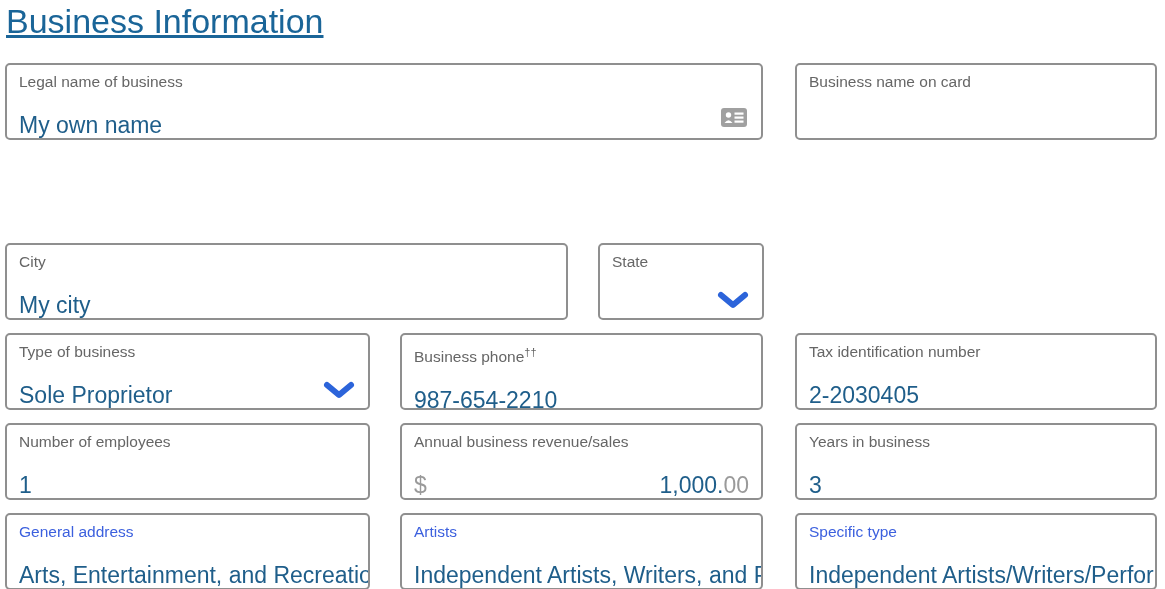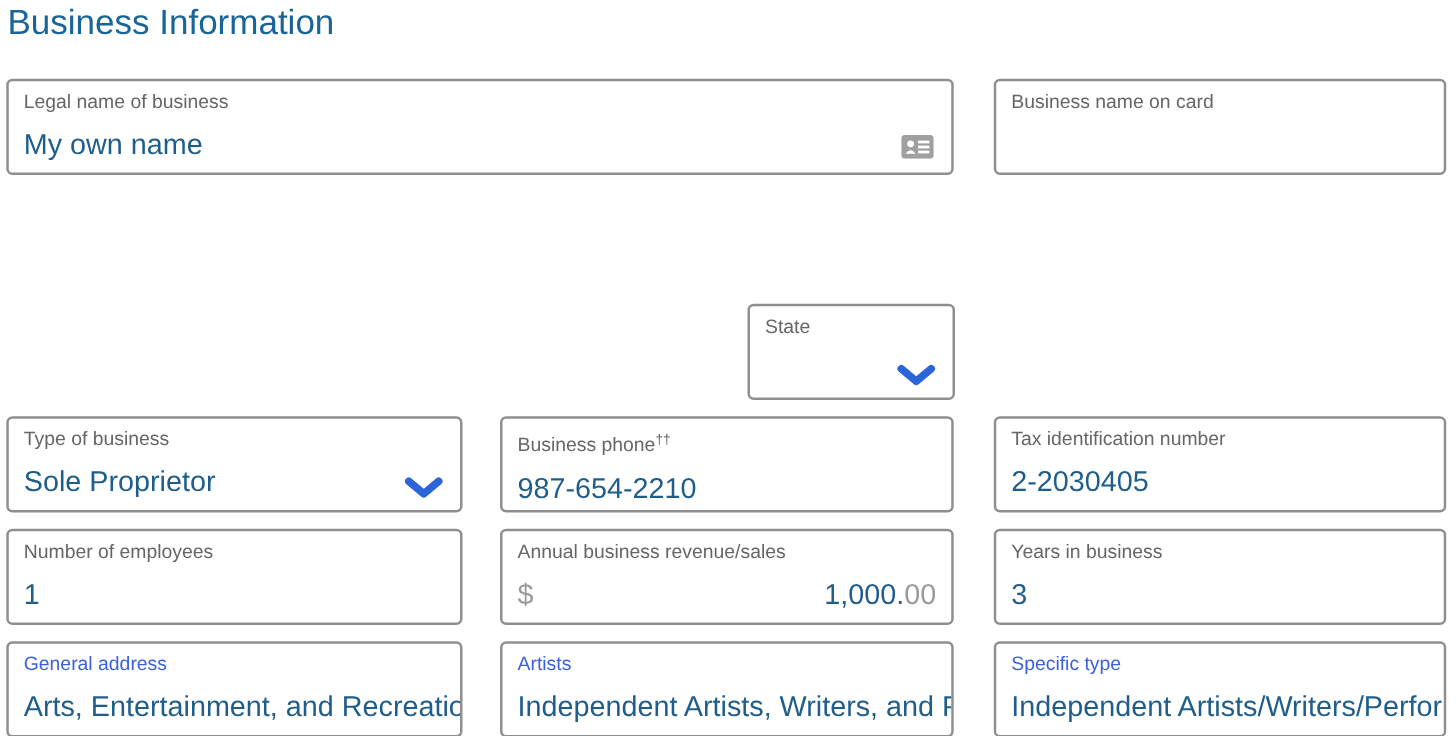--- a/index.html
+++ b/index.html
@@ -5,41 +5,41 @@
   * { margin: 0; padding: 0; box-sizing: border-box; }
   html, body { background: #ffffff; }
   body {
     font-family: "Liberation Sans", "DejaVu Sans", sans-serif;
     width: 1165px; height: 589px; overflow: hidden;
   }
   .page { position: relative; width: 1165px; height: 589px; background: #fff; }
 
   .page-title {
     position: absolute; left: 6px; top: 2px;
-    font-size: 28px; font-weight: 400; color: #1a6598;
-    letter-spacing: 0px; white-space: nowrap;
+    font-size: 34px; font-weight: 400; color: #1a6598;
+    letter-spacing: 0px; white-space: nowrap; text-decoration: underline;
   }
 
   .field {
     position: absolute; height: 77px;
     background: #fff;
     border: 2px solid #8f8f8f;
     border-radius: 5px;
     padding: 7px 12px 0 12px;
     overflow: hidden;
   }
   .label {
     font-size: 15.5px; line-height: 20px; color: #666666;
     white-space: nowrap;
   }
   .label sup { font-size: 11px; }
   .label.blue { color: #3c60de; }
   .value {
     font-size: 23px; line-height: 30px; color: #1f5e8a;
-    white-space: nowrap; margin-top: 8px;
+    white-space: nowrap; margin-top: 18px;
   }
   .value.money {
     display: flex; justify-content: space-between; align-items: baseline;
   }
   .muted { color: #9a9a9a; }
 
   .chevron {
     position: absolute; right: 13px; bottom: 9px;
     width: 32px; height: 18px; display: block;
   }
@@ -66,20 +66,24 @@
       <rect x="13.5" y="8.5" width="9" height="2.2" fill="#ffffff"></rect>
       <rect x="13.5" y="12.5" width="9" height="2.2" fill="#ffffff"></rect>
     </svg>
   </div>
   <div class="field" style="top:63px;left:795px;width:362px">
     <div class="label">Business name on card</div>
     <div class="value"></div>
   </div>
 
 
+  <div class="field" style="top:243px;left:5px;width:563px">
+    <div class="label">City</div>
+    <div class="value">My city</div>
+  </div>
   <div class="field" style="top:243px;left:598px;width:166px">
     <div class="label">State</div>
     <div class="value"></div>
     <svg class="chevron" viewBox="0 0 32 18">
       <polyline points="4,4 16,14 28,4" fill="none" stroke="#2c64da" stroke-width="6" stroke-linecap="round" stroke-linejoin="round"></polyline>
     </svg>
   </div>
 
   <div class="field" style="top:333px;left:5px;width:365px">
     <div class="label">Type of business</div>

